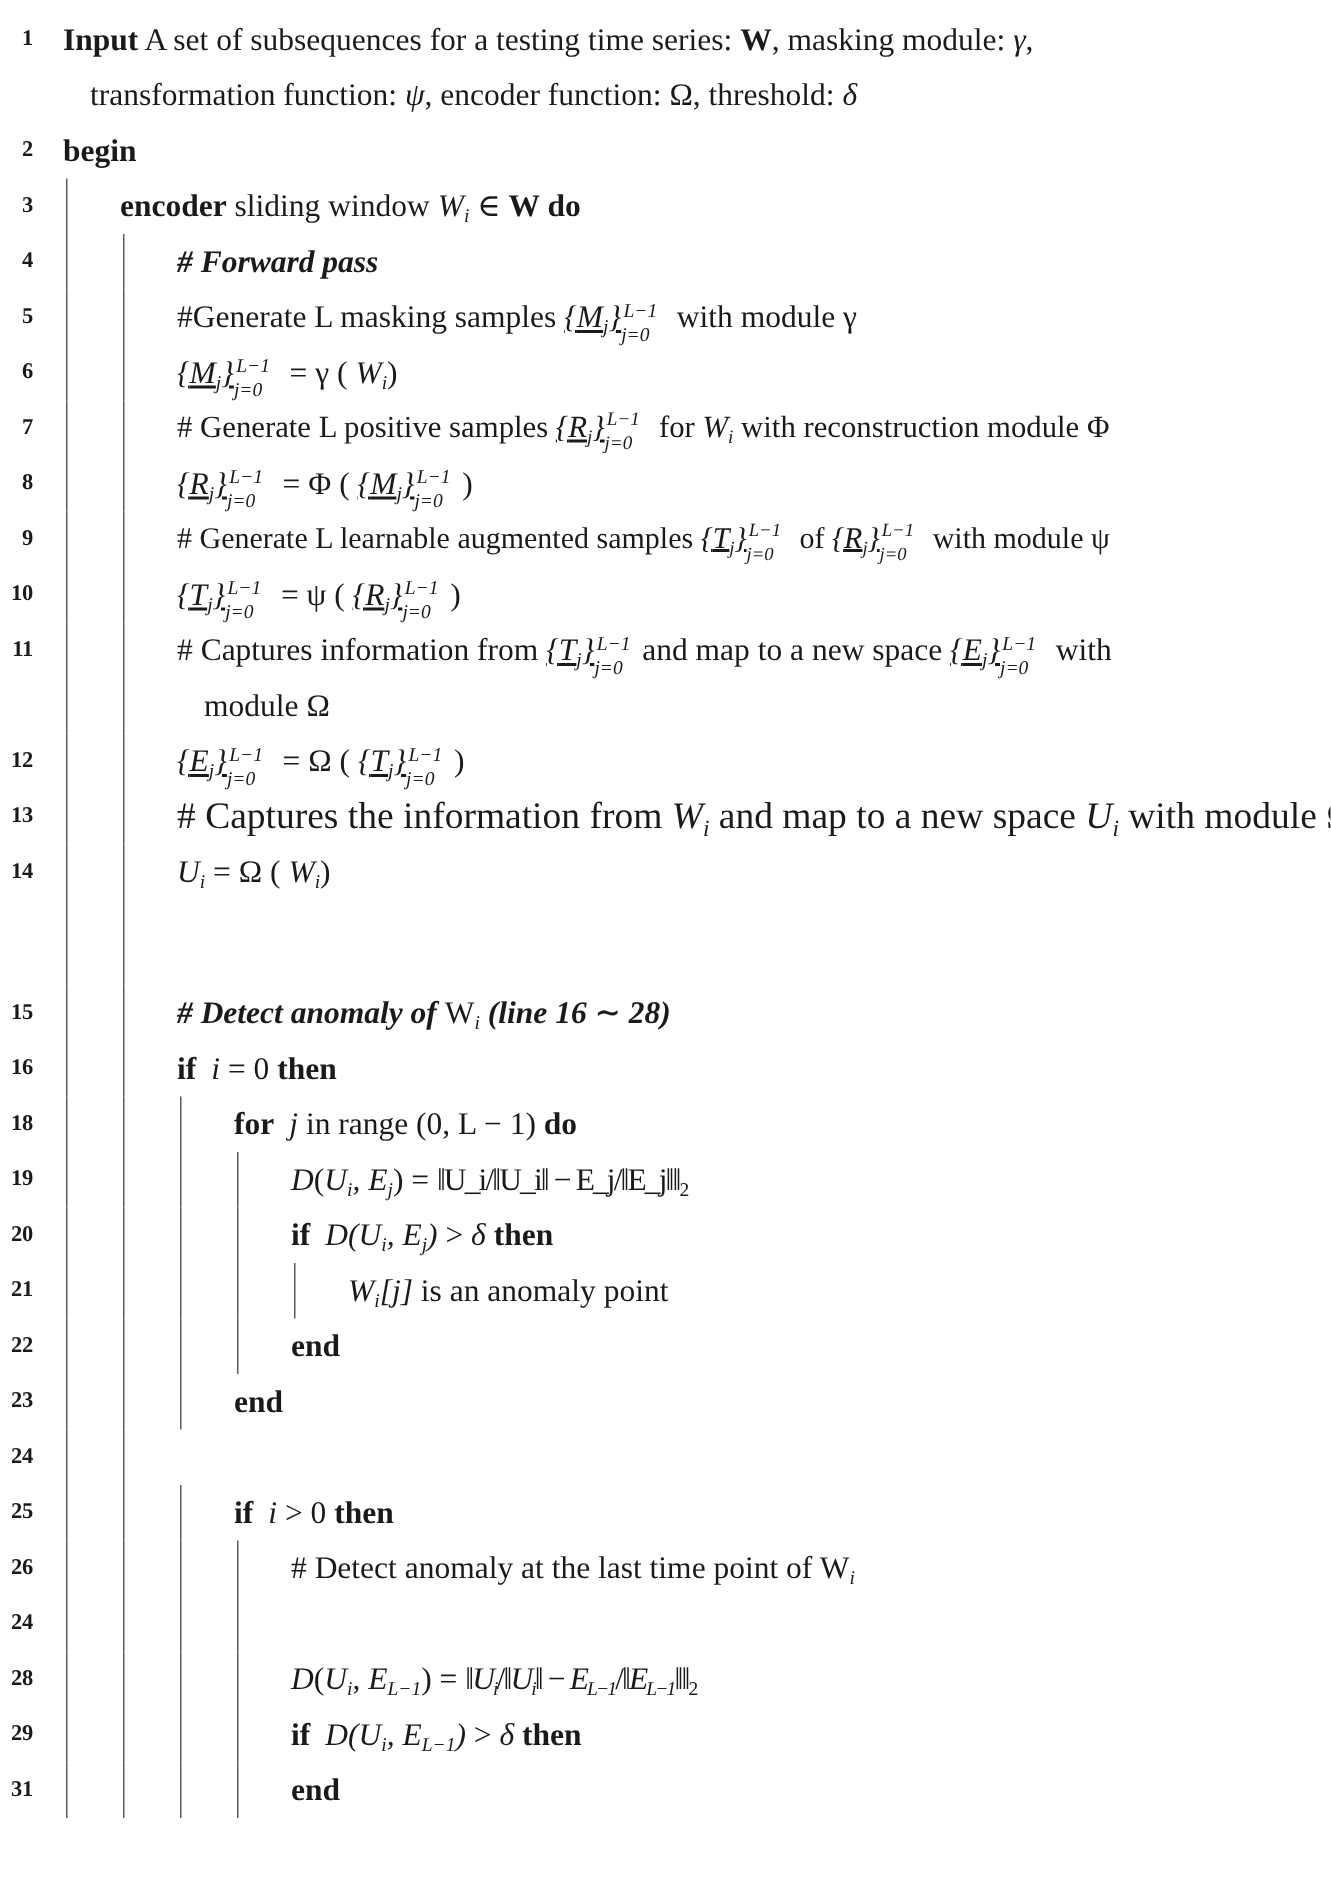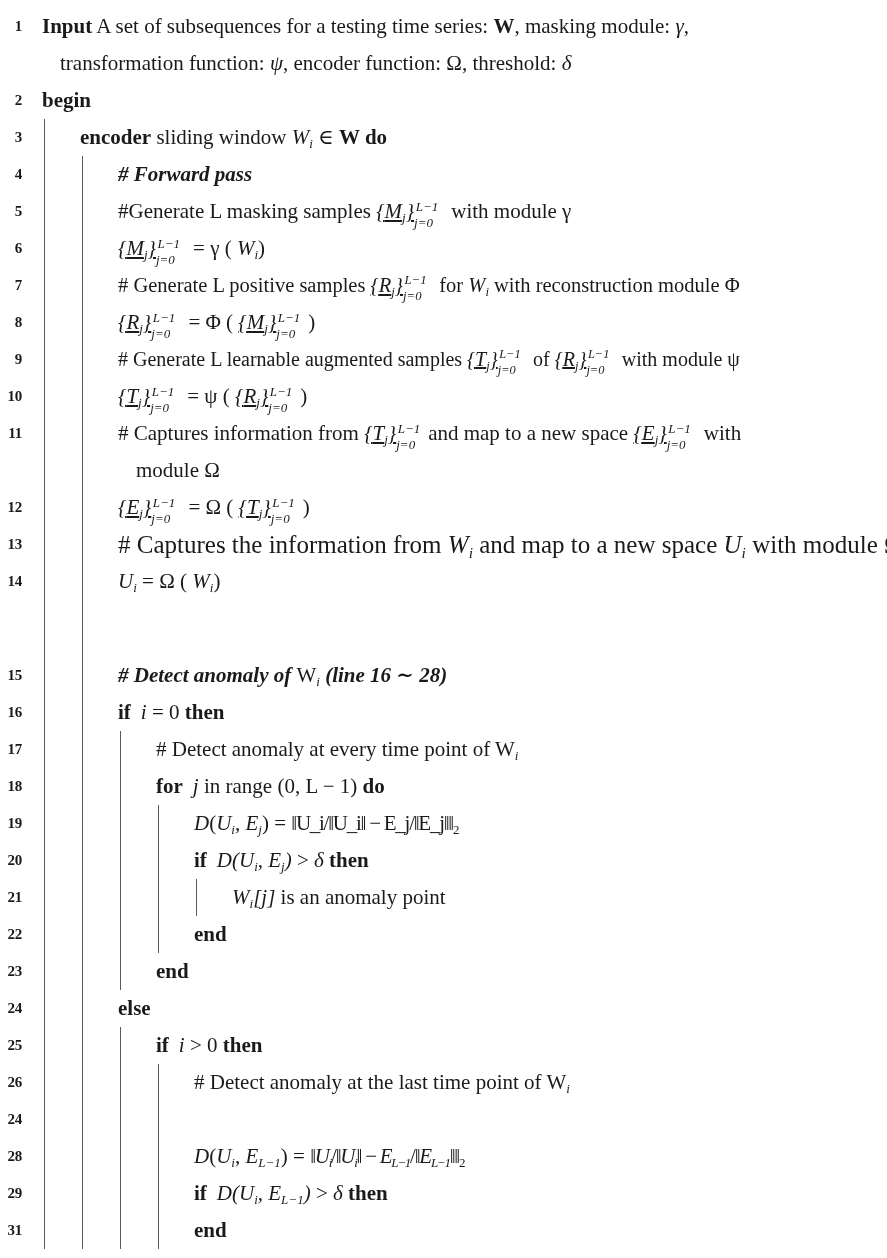--- a/index.html
+++ b/index.html
@@ -298,31 +298,20 @@
     <div class="lineno">16</div>
     <div class="rails" style="width:84px">
       <div class="rail" style="left:14px"></div>
       <div class="rail" style="left:52px"></div>
     </div>
     <div class="code">
       <span class="kw">if</span><span class="math" style="margin-left:10px">i</span><span class="up"> = 0 </span><span class="kw">then</span>
     </div>
   </div>
 
-  <div class="row">
-    <div class="lineno">17</div>
-    <div class="rails" style="width:122px">
-      <div class="rail" style="left:14px"></div>
-      <div class="rail" style="left:52px"></div>
-      <div class="rail" style="left:90px"></div>
-    </div>
-    <div class="code">
-      <span class="cmt"># Detect anomaly at every time point of </span><span class="cmt">W</span><sub>i</sub>
-    </div>
-  </div>
 
   <div class="row">
     <div class="lineno">18</div>
     <div class="rails" style="width:122px">
       <div class="rail" style="left:14px"></div>
       <div class="rail" style="left:52px"></div>
       <div class="rail" style="left:90px"></div>
     </div>
     <div class="code">
       <span class="kw">for</span><span class="math" style="margin-left:10px">j</span><span class="cmt"> in range </span><span class="up">(0, L − 1) </span><span class="kw">do</span>
@@ -393,23 +382,20 @@
       <span class="kw">end</span>
     </div>
   </div>
 
   <div class="row">
     <div class="lineno">24</div>
     <div class="rails" style="width:84px">
       <div class="rail" style="left:14px"></div>
       <div class="rail" style="left:52px"></div>
     </div>
-    <div class="code">
-      <span class="kw">else</span>
-    </div>
   </div>
 
   <div class="row">
     <div class="lineno">25</div>
     <div class="rails" style="width:122px">
       <div class="rail" style="left:14px"></div>
       <div class="rail" style="left:52px"></div>
       <div class="rail" style="left:90px"></div>
     </div>
     <div class="code">

